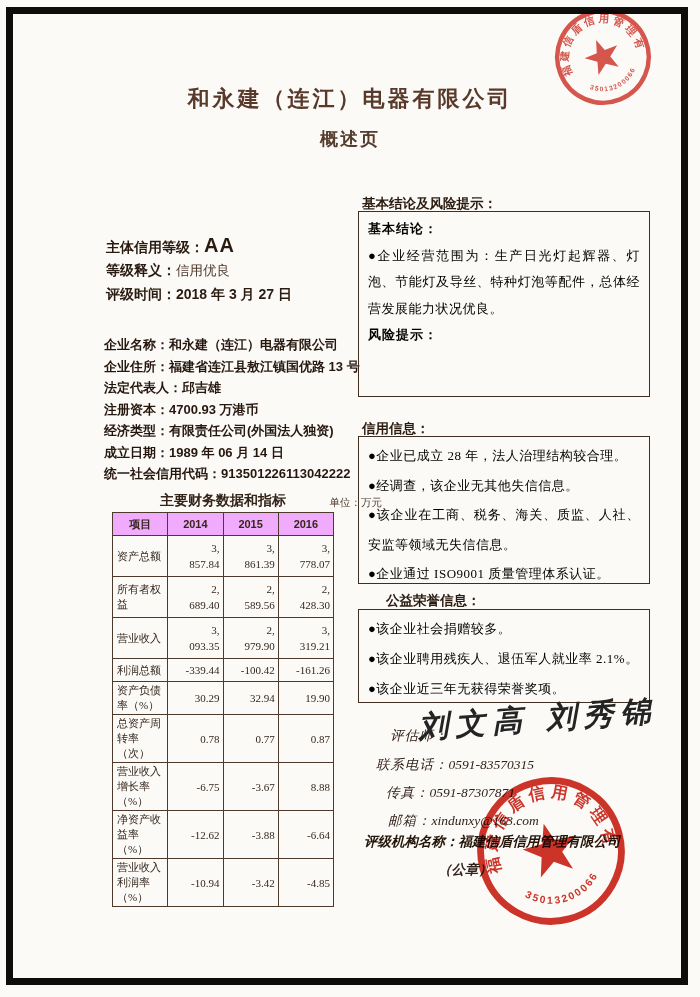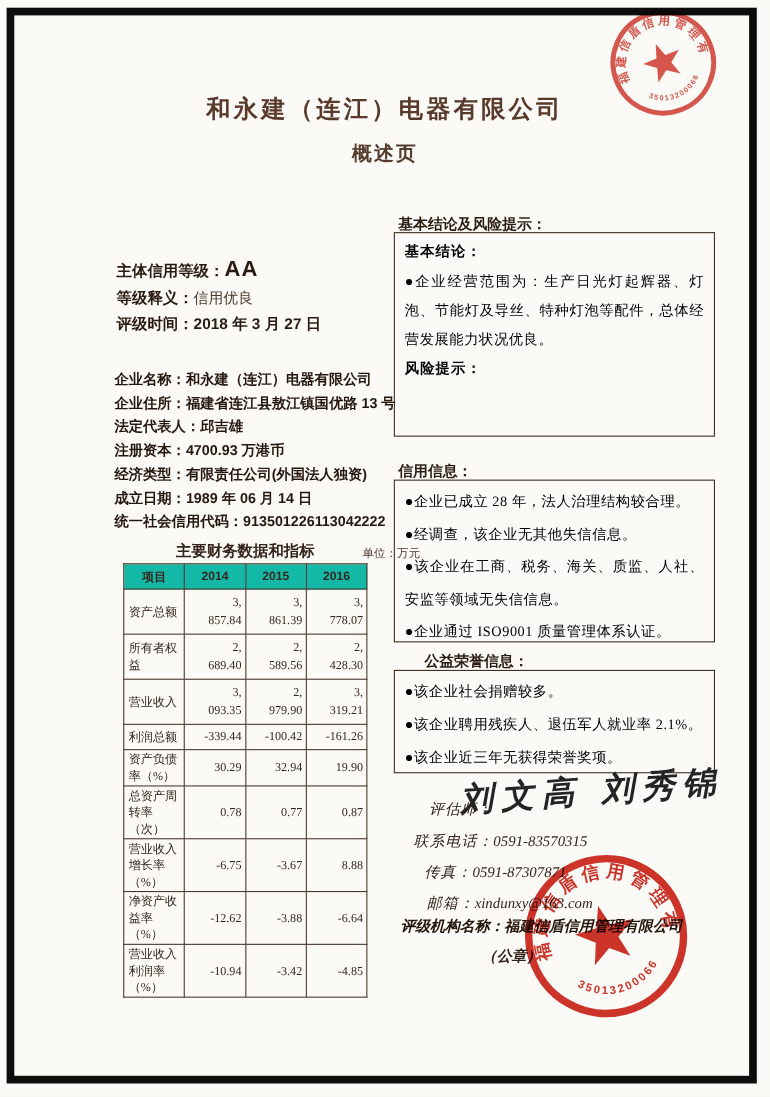--- a/index.html
+++ b/index.html
@@ -20,21 +20,21 @@
            font-weight:bold;font-size:13px;line-height:21.5px;color:#26170e;}
 
   .finhead{position:absolute;left:112px;top:492px;width:222px;display:flex;justify-content:space-between;
            align-items:flex-end;margin-left:48px;}
   .finhead .t{font-family:"Liberation Sans",sans-serif;font-weight:bold;font-size:14px;color:#34241a;}
   .finhead .u{font-size:10.5px;color:#4e382a;}
 
   table.fin{position:absolute;left:112px;top:512px;border-collapse:collapse;table-layout:fixed;
             width:222px;font-size:11px;color:#35261c;}
   table.fin th,table.fin td{border:1px solid #4c3a2d;}
-  table.fin th{background:#14b8a6;font-weight:bold;height:20px;font-family:"Liberation Sans",sans-serif;margin-left:30px;}
+  table.fin th{background:#f0abfc;font-weight:bold;height:20px;font-family:"Liberation Sans",sans-serif;margin-left:30px;}
   td.item{width:98px;padding:1px 2px 1px 4px;}
   td.v{width:40px;text-align:right;padding:1px 3px;white-space:pre-line;line-height:16px;}
   tr.tall td{height:38px;}
   tr.short td{height:20px;}
 
   .rhead{position:absolute;left:362px;font-family:"Liberation Sans",sans-serif;font-weight:bold;
          font-size:13.5px;color:#2b1b10;}
   .box{position:absolute;left:358px;width:272px;border:1.5px solid #3f2f22;padding:4px 9px;
        font-size:13px;color:#000000;text-align:justify;letter-spacing:0.5px;}
   #box1{top:211px;height:176px;line-height:26.5px;}

